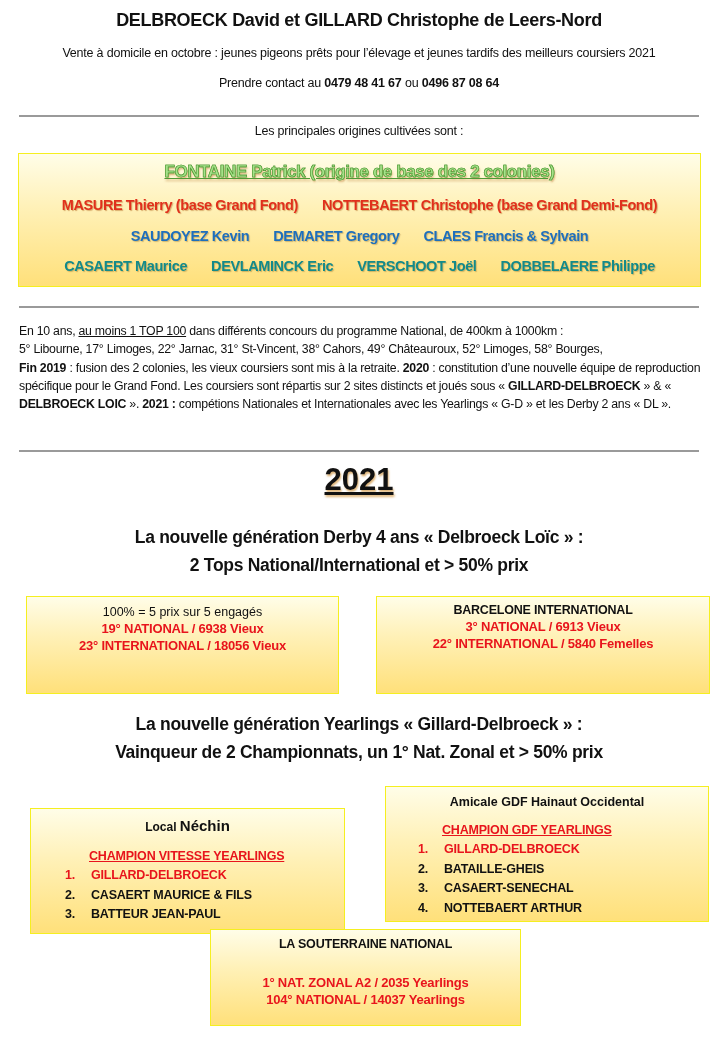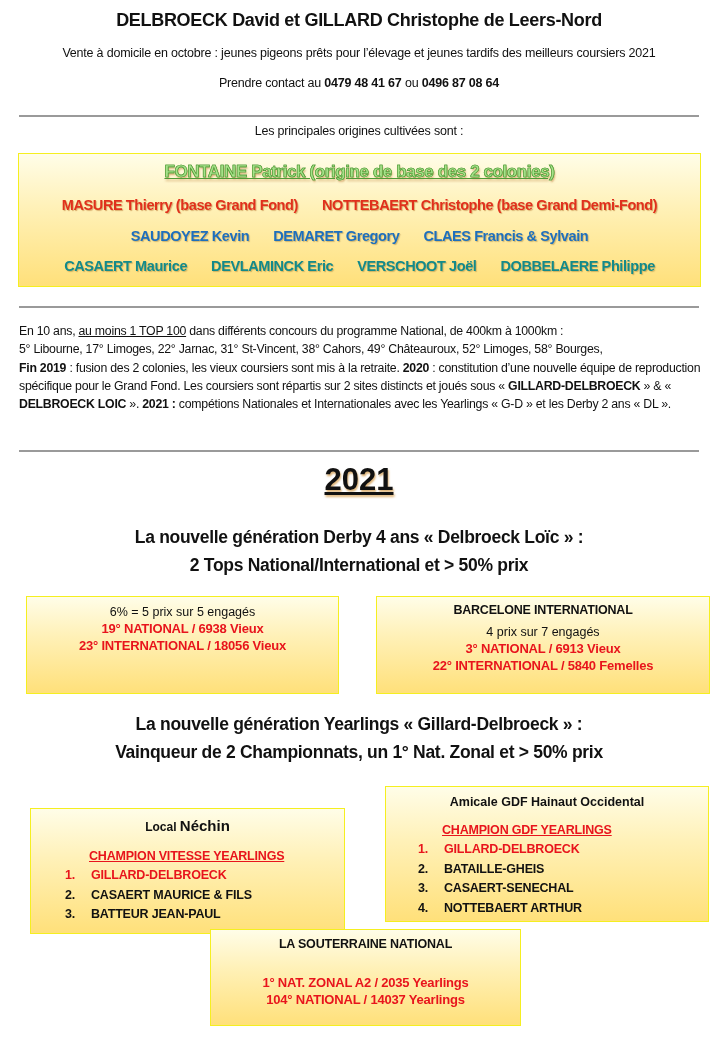--- a/index.html
+++ b/index.html
@@ -81,28 +81,27 @@
 </div>
 
 <div class="abs rule" style="top:450px"></div>
 
 <div class="abs center year">2021</div>
 
 <div class="abs center sub" style="top:527px">La nouvelle génération Derby 4 ans « Delbroeck Loïc » :</div>
 <div class="abs center sub" style="top:555px">2 Tops National/International et &gt; 50% prix</div>
 
 <div class="abs ybox rbox" style="left:26px; top:596px; width:311px; height:96px;">
-  <div style="margin-top:8px">6% = 5 prix sur 5 engagés</div>
+  <div style="margin-top:8px">100% = 5 prix sur 5 engagés</div>
   <div class="r" style="margin-top:2px">19° NATIONAL / 6938 Vieux</div>
   <div class="r" style="margin-top:2px">23° INTERNATIONAL / 18056 Vieux</div>
 </div>
 
 <div class="abs ybox rbox" style="left:376px; top:596px; width:332px; height:96px;">
   <div class="h" style="margin-top:6px">BARCELONE INTERNATIONAL</div>
-  <div style="margin-top:8px">4 prix sur 7 engagés</div>
   <div class="r" style="margin-top:2px">3° NATIONAL / 6913 Vieux</div>
   <div class="r" style="margin-top:2px">22° INTERNATIONAL / 5840 Femelles</div>
 </div>
 
 <div class="abs center sub" style="top:714px">La nouvelle génération Yearlings « Gillard-Delbroeck » :</div>
 <div class="abs center sub" style="top:742px">Vainqueur de 2 Championnats, un 1° Nat. Zonal et &gt; 50% prix</div>
 
 <div class="abs ybox" style="left:30px; top:808px; width:313px; height:124px;">
   <div style="position:absolute; top:8px; left:0; width:313px; text-align:center; font-weight:bold;">
     <span style="font-size:12px">Local </span><span style="font-size:15px">Néchin</span>

